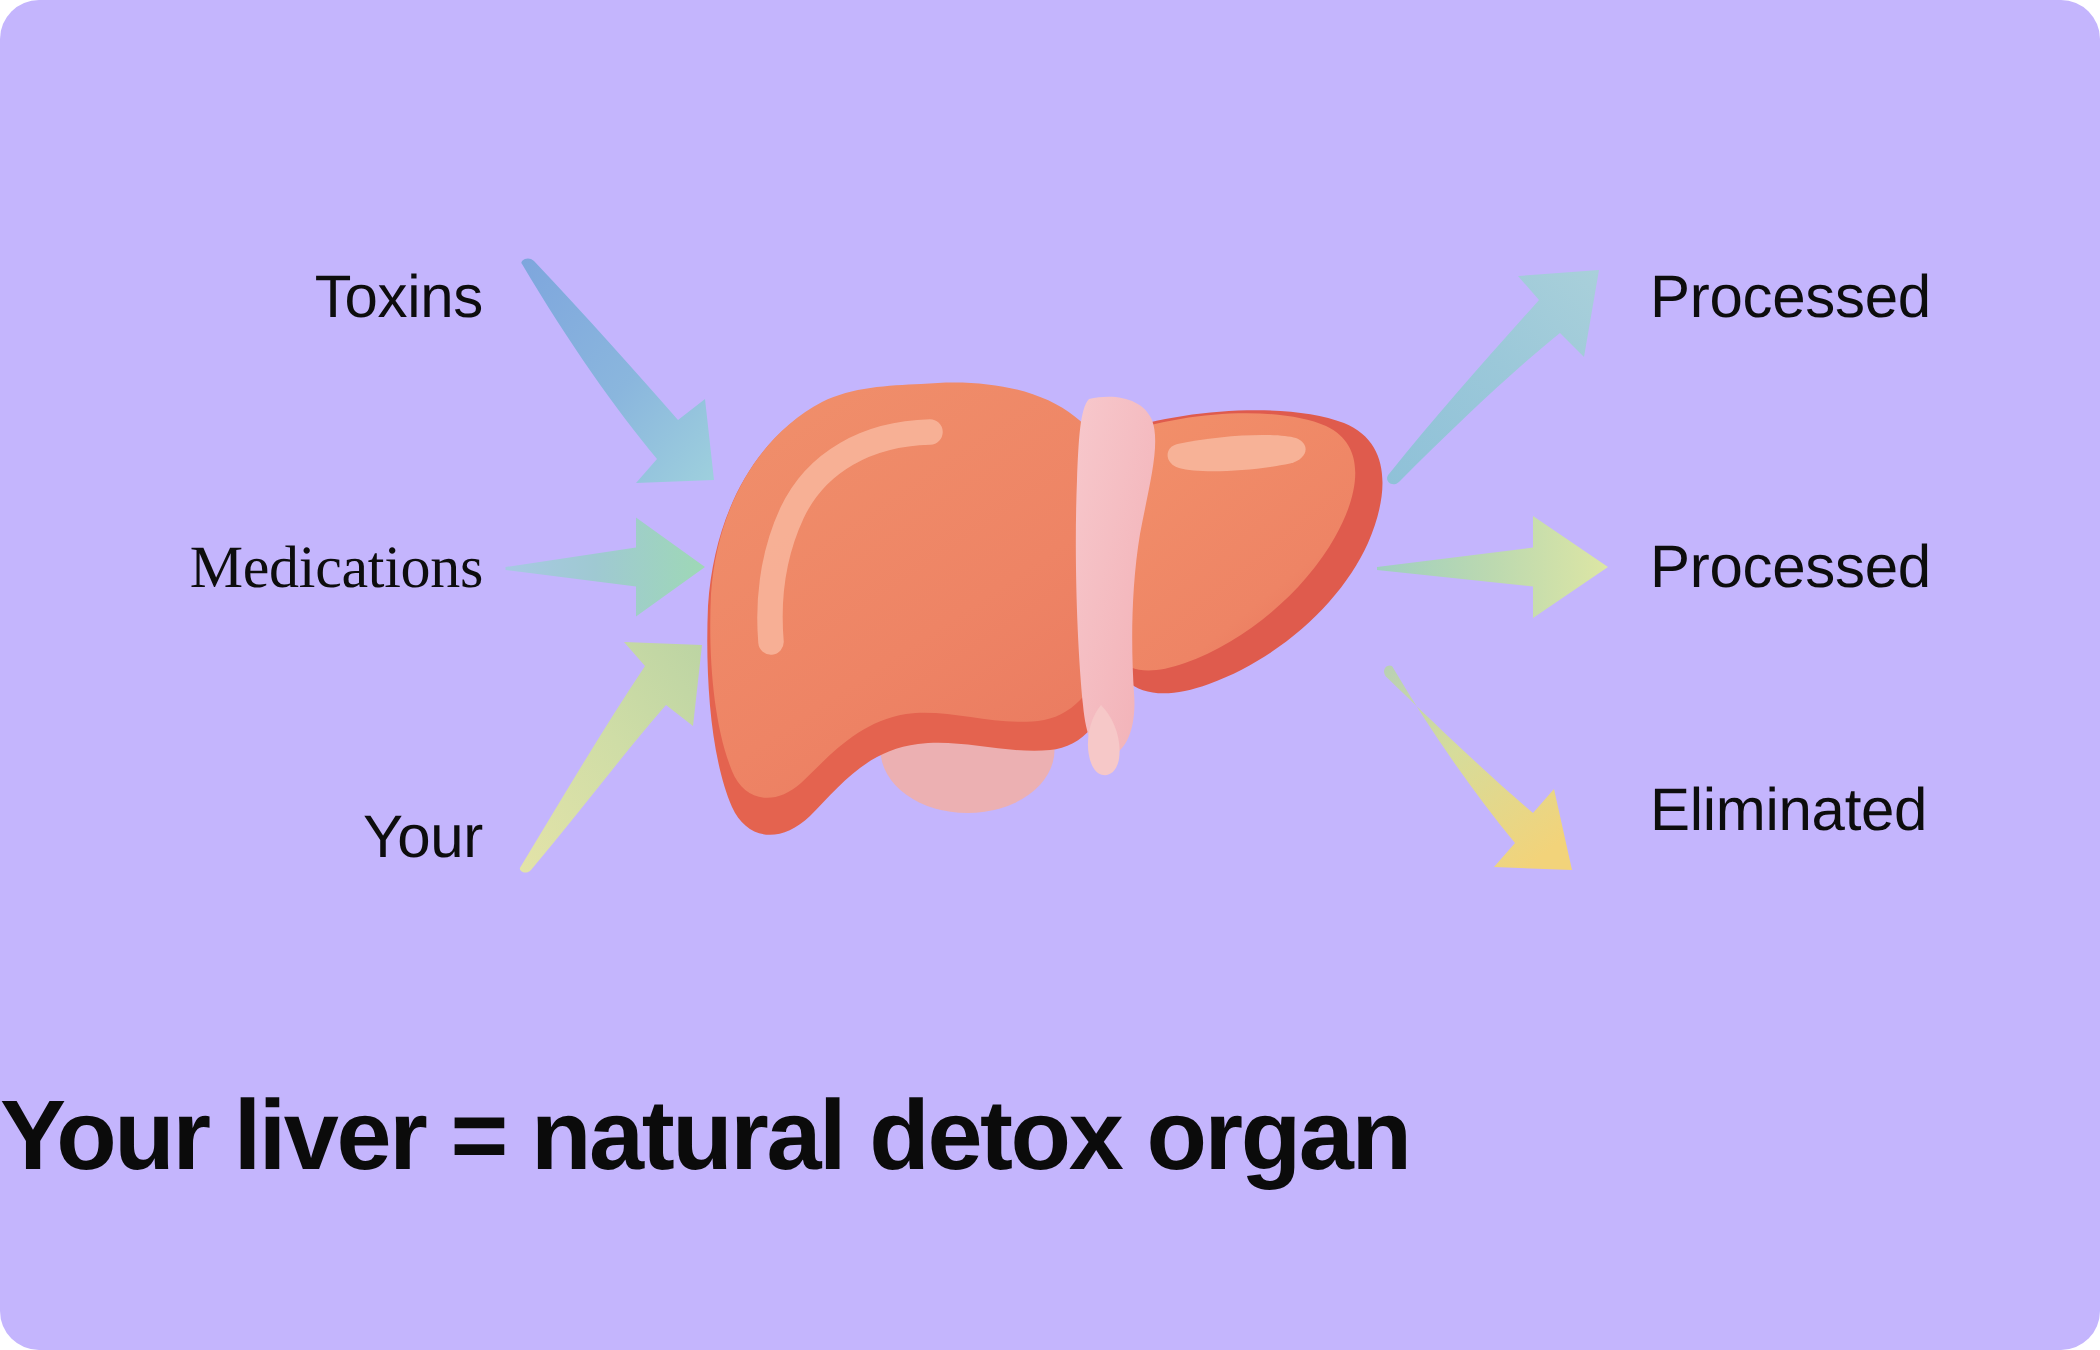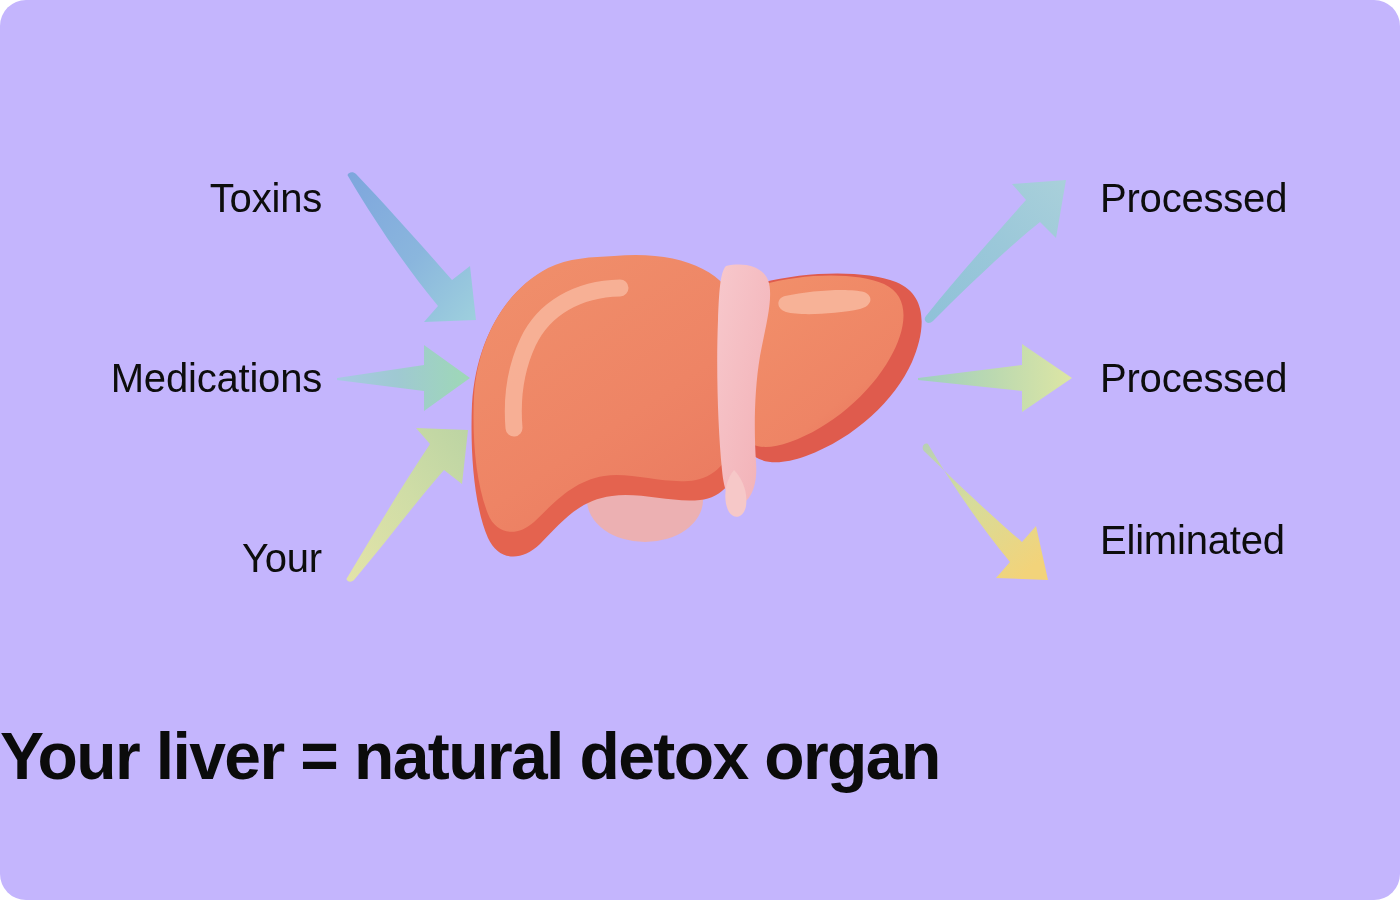--- a/index.html
+++ b/index.html
@@ -32,21 +32,21 @@
     font-size: 40px;
     font-weight: 400;
     letter-spacing: -0.2px;
     line-height: 1;
     white-space: nowrap;
   }
   .label.left  { text-align: right; }
   .label.right { text-align: left;  }
 
   #label-toxins      { right: 1078px; top: 178px; }
-  #label-medications { right: 1078px; top: 358px; }
+  #label-medications { right: 1078px; top: 358px; font-family: Liberation Serif, serif; }
   #label-food        { right: 1078px; top: 538px; }
 
   #label-processed   { left: 1100px; top: 178px; }
   #label-filtered    { left: 1100px; top: 358px; }
   #label-eliminated  { left: 1100px; top: 520px; }
 
   
   #headline {
     position: absolute;
     left: 0;

